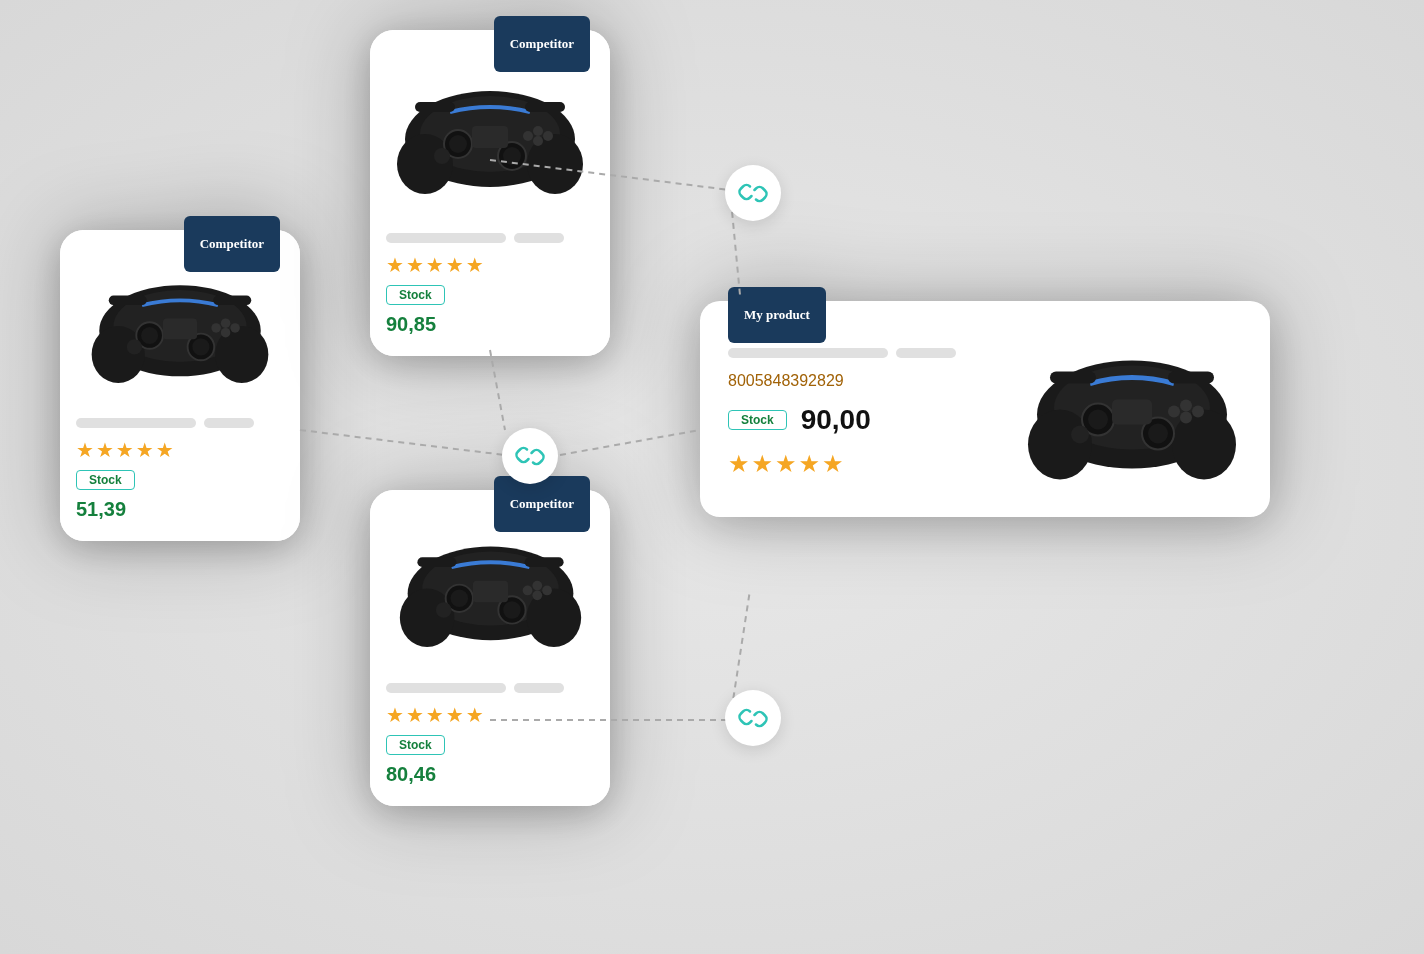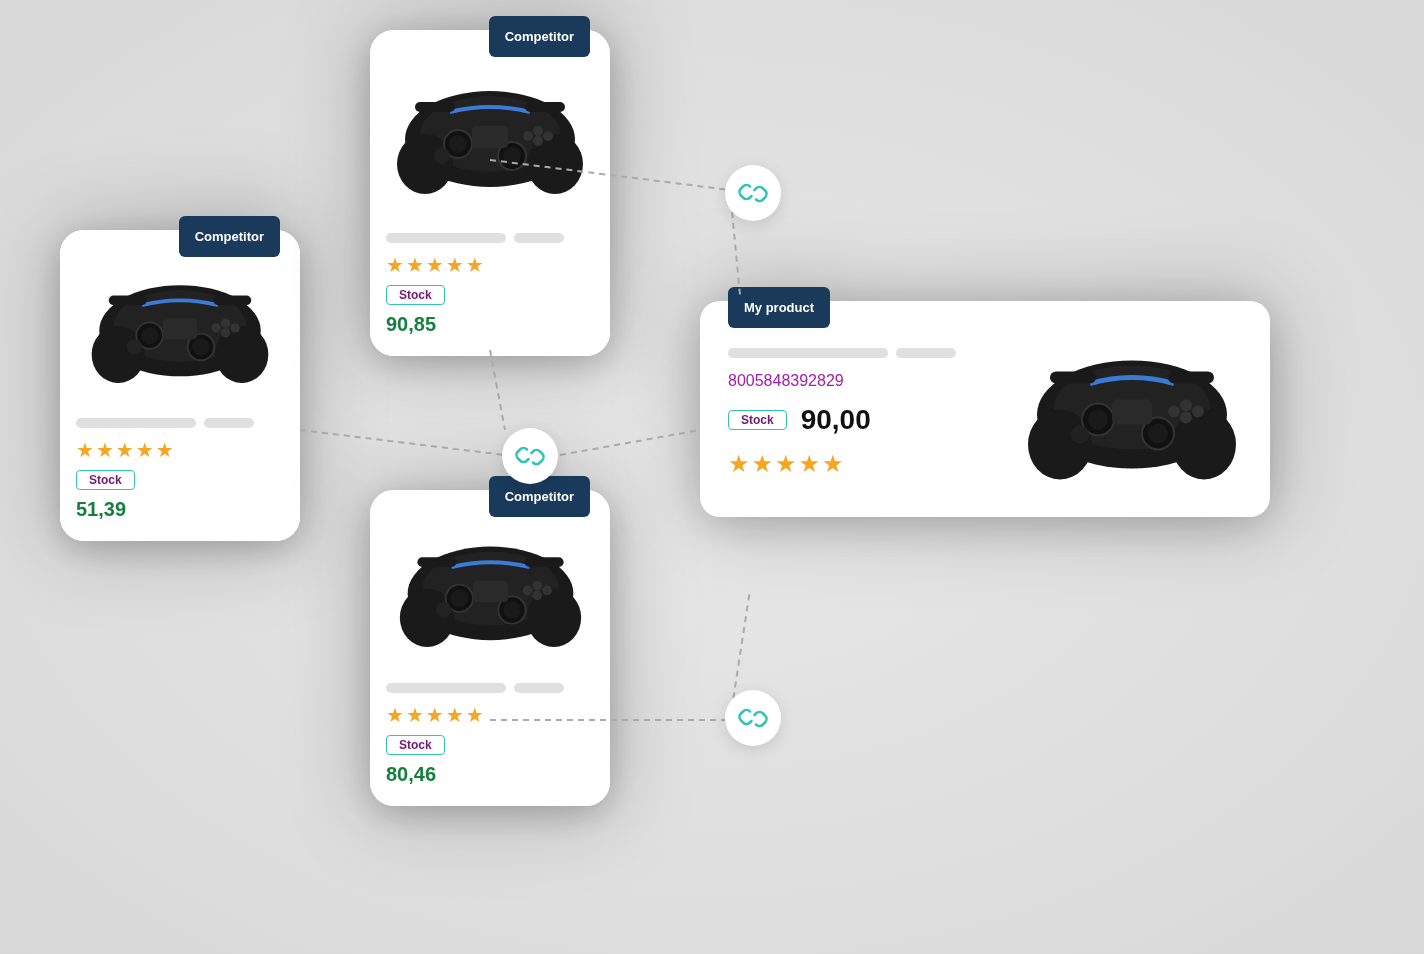--- a/index.html
+++ b/index.html
@@ -38,38 +38,39 @@
 
     
     .badge {
       position: absolute;
       top: -14px;
       right: 20px;
       background: #1a3a5c;
       color: #fff;
       font-size: 13px;
       font-weight: 600;
-      padding: 13px 16px;
+      padding: 20px 16px;
       border-radius: 6px;
       white-space: nowrap;
       z-index: 10;
+      font-family: Liberation Serif, serif;
     }
 
     
     .stars {
       color: #f5a623;
       font-size: 20px;
       letter-spacing: 2px;
     }
 
     
     .stock-badge {
       display: inline-block;
       border: 1.5px solid #2ec4b6;
-      color: #701a75;
+      color: #15803d;
       font-size: 12px;
       font-weight: 600;
       padding: 2px 12px;
       border-radius: 4px;
       background: #fff;
     }
 
     
     .price {
       font-size: 20px;
@@ -306,21 +307,21 @@
 
       <div style="display:flex; align-items:center; justify-content:space-between;">
 
         <div style="flex:1; padding-right:20px;">
 
           <div style="display:flex; gap:8px; margin-bottom:14px; margin-top:8px;">
             <div class="placeholder-line" style="width:160px;"></div>
             <div class="placeholder-line" style="width:60px;"></div>
           </div>
 
-          <div style="font-size:16px; color:#a21caf; margin-bottom:14px;">8005848392829</div>
+          <div style="font-size:16px; color:#a16207; margin-bottom:14px;">8005848392829</div>
 
           <div style="display:flex; align-items:center; gap:14px; margin-bottom:14px;">
             <span class="stock-badge">Stock</span>
             <span style="font-size:28px; font-weight:700; color:#111;">90,00</span>
           </div>
 
           <div class="stars" style="font-size:24px;">★★★★★</div>
         </div>
 
         <div style="width:220px; height:160px; flex-shrink:0; display:flex; align-items:center; justify-content:center;">

